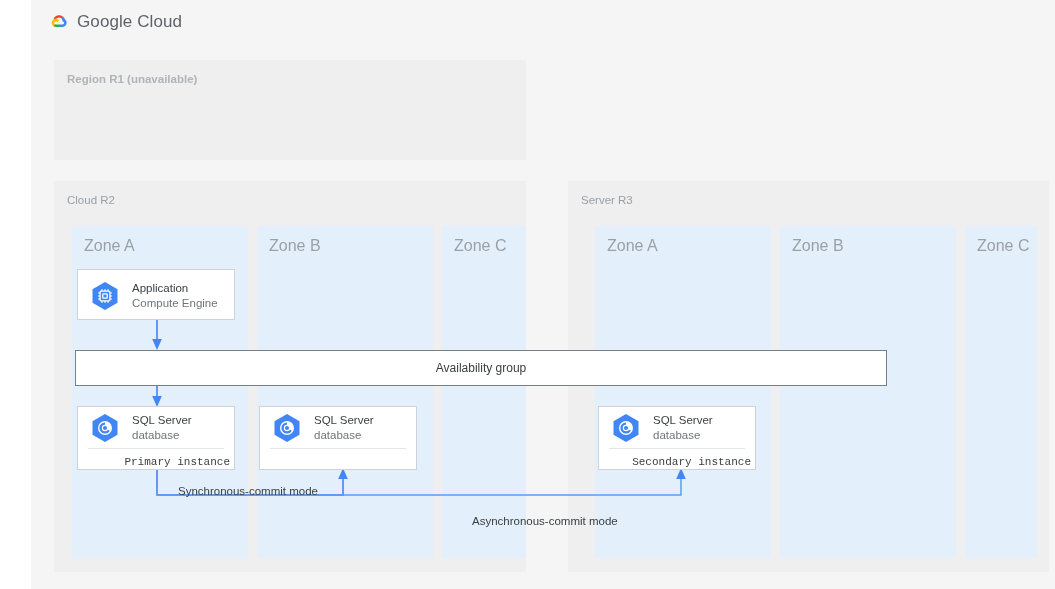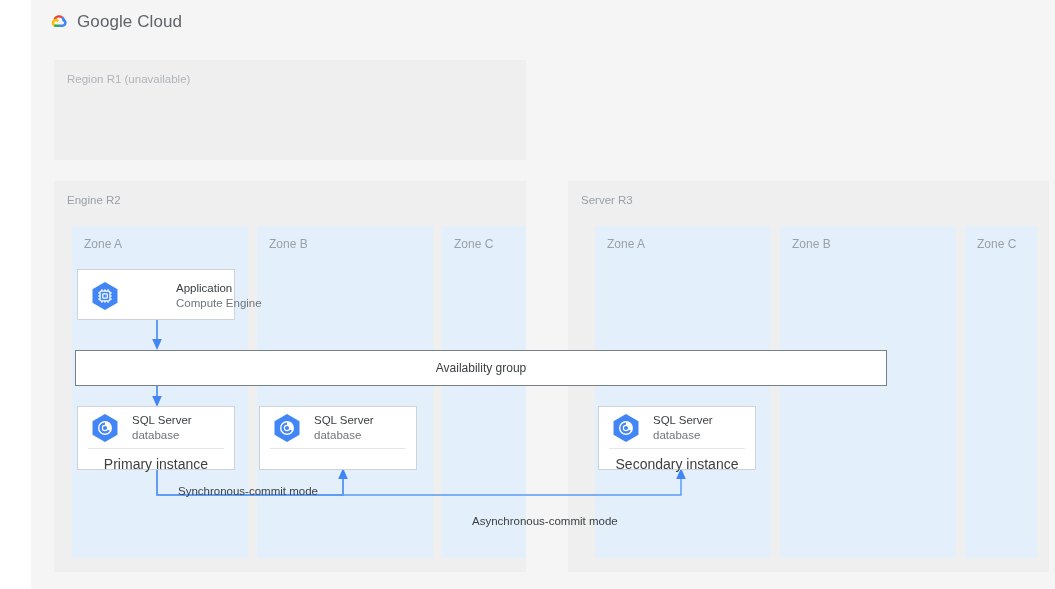--- a/index.html
+++ b/index.html
@@ -56,21 +56,21 @@
   .region.unavailable .region-label { color: #b0b4b8; }
 
   
   .zone {
     position: absolute;
     background: #e3f0fc;
   }
   .zone-label {
     position: absolute;
     left: 12px; top: 11px;
-    font-size: 12px;
+    font-size: 16px;
     color: #9aa0a6;
     white-space: nowrap;
   }
 
   
   .card {
     position: absolute;
     background: #ffffff;
     border: 1px solid #cfd3d7;
     box-sizing: border-box;
@@ -97,25 +97,26 @@
     font-size: 11.5px;
     color: #70757a;
     white-space: nowrap;
   }
   .card-divider {
     height: 1px;
     background: #e4e6e8;
     margin: 0 10px;
   }
   .card-footer {
-    font-size: 14px;
-    color: #3c4043;
-    text-align: center;
+    font-size: 11px;
+    color: #3c4043;
+    text-align: right;
     padding: 7px 4px 6px 4px;
     white-space: nowrap;
+    font-family: Liberation Mono, monospace;
   }
 
   
   #availability-group {
     position: absolute;
     background: #ffffff;
     border: 1px solid #7a7f85;
     box-sizing: border-box;
     display: flex;
     align-items: center;
@@ -148,26 +149,26 @@
   <div id="header-bar">
     <svg id="gc-logo" viewBox="0 0 32 30">
       <path d="M20.3 9.2l1.6-1.6.1-.7C19.1 4.5 14.6 4.8 12 7.6c-.7.8-1.3 1.8-1.6 2.8l.6-.1 3.2-.5.2-.3c1.4-1.6 3.9-1.8 5.5-.4l.4.1z" fill="#ea4335"></path>
       <path d="M24.6 10.4c-.4-1.4-1.1-2.6-2.2-3.5l-2.3 2.3c1 .8 1.5 2 1.5 3.2v.4c1.1 0 2 .9 2 2s-.9 2-2 2h-4l-.4.4v2.4l.4.4h4c2.9 0 5.2-2.3 5.2-5.2 0-1.8-.9-3.4-2.2-4.4z" fill="#4285f4"></path>
       <path d="M13.3 20h4v-3.2h-4c-.3 0-.6-.1-.8-.2l-.6.2-1.6 1.6-.1.5c.9.7 2 1.1 3.1 1.1z" fill="#34a853"></path>
       <path d="M13.3 9.6c-2.9 0-5.2 2.4-5.2 5.2 0 1.7.8 3.2 2.1 4.2l2.3-2.3c-1-.5-1.4-1.7-1-2.7.5-1 1.7-1.4 2.7-1 .4.2.8.6 1 1l2.3-2.3c-1-1.3-2.5-2.1-4.2-2.1z" fill="#fbbc04"></path>
     </svg>
     <div id="gc-wordmark">Google Cloud</div>
   </div>
 
-  <div class="region unavailable" style="left:23px; top:60px; width:472px; height:100px;">
+  <div class="region unavailable" style="left:23px; top:60px; width:472px; height:100px;font-weight:bold;">
     <div class="region-label">Region R1 (unavailable)</div>
   </div>
 
   <div class="region" style="left:23px; top:181px; width:472px; height:391px;">
-    <div class="region-label">Engine R2</div>
+    <div class="region-label">Cloud R2</div>
 
     <div class="zone" style="left:18px; top:45px; width:176px; height:332px;">
       <div class="zone-label">Zone A</div>
     </div>
     <div class="zone" style="left:203px; top:45px; width:176px; height:332px;">
       <div class="zone-label">Zone B</div>
     </div>
     <div class="zone" style="left:388px; top:45px; width:84px; height:332px;">
       <div class="zone-label">Zone C</div>
     </div>
@@ -200,21 +201,21 @@
 
     <path d="M126 495 L650 495 L650 478" fill="none" stroke="#5b9bf5" stroke-width="1.5"></path>
     <polygon points="650,468 645.2,479 654.8,479" fill="#4285f4"></polygon>
   </svg>
 
   <div id="availability-group" style="left:44px; top:350px; width:812px; height:36px;text-align:center;">
     <span id="availability-group-label">Availability group</span>
   </div>
 
   <div class="card" style="left:46px; top:269px; width:158px; height:51px;">
-    <div class="card-main" style="height:51px;gap:44px;">
+    <div class="card-main" style="height:51px;">
       <svg class="card-icon" viewBox="0 0 40 40">
         <polygon points="20,3.5 34.7,12 34.7,28 20,36.5 5.3,28 5.3,12" fill="#4285f4"></polygon>
         <g fill="none" stroke="#ffffff" stroke-width="1.5">
           <rect x="14.2" y="14.2" width="11.6" height="11.6" rx="1.4"></rect>
           <rect x="17.4" y="17.4" width="5.2" height="5.2" rx="0.8"></rect>
           <line x1="16.4" y1="12.1" x2="16.4" y2="14.2"></line>
           <line x1="20" y1="12.1" x2="20" y2="14.2"></line>
           <line x1="23.6" y1="12.1" x2="23.6" y2="14.2"></line>
           <line x1="16.4" y1="25.8" x2="16.4" y2="27.9"></line>
           <line x1="20" y1="25.8" x2="20" y2="27.9"></line>

